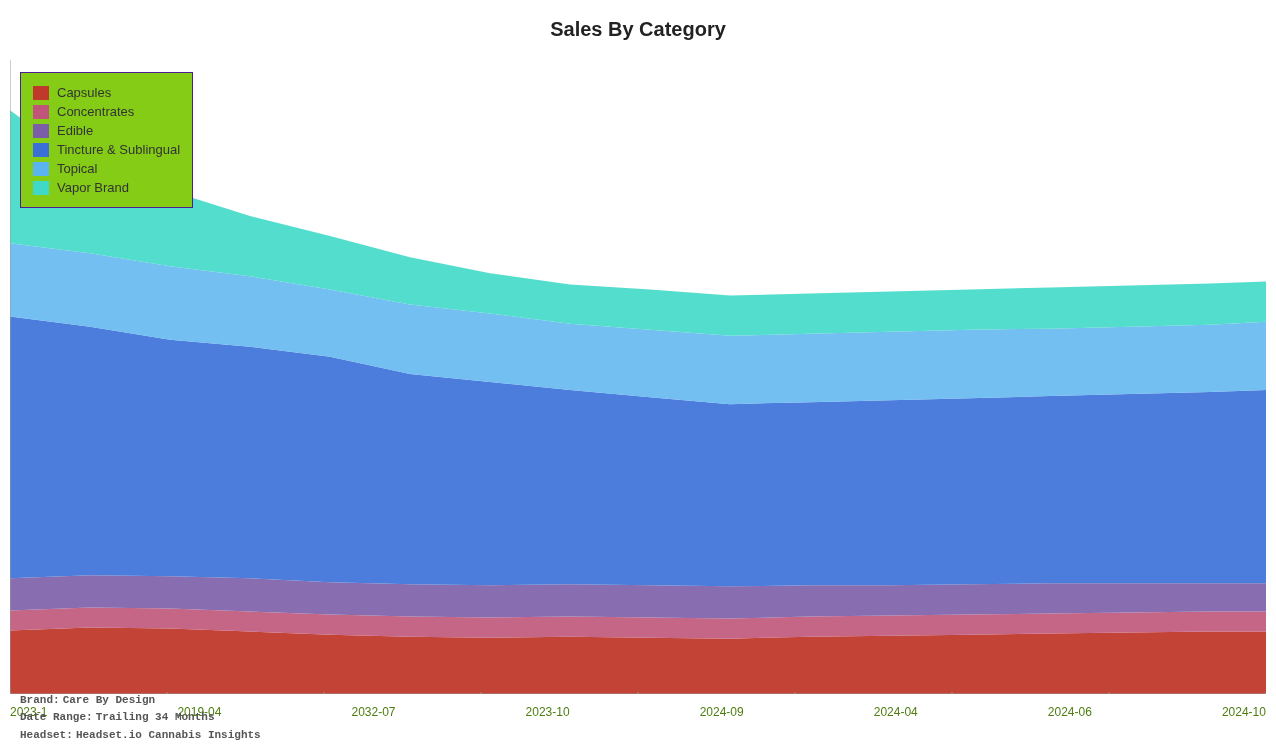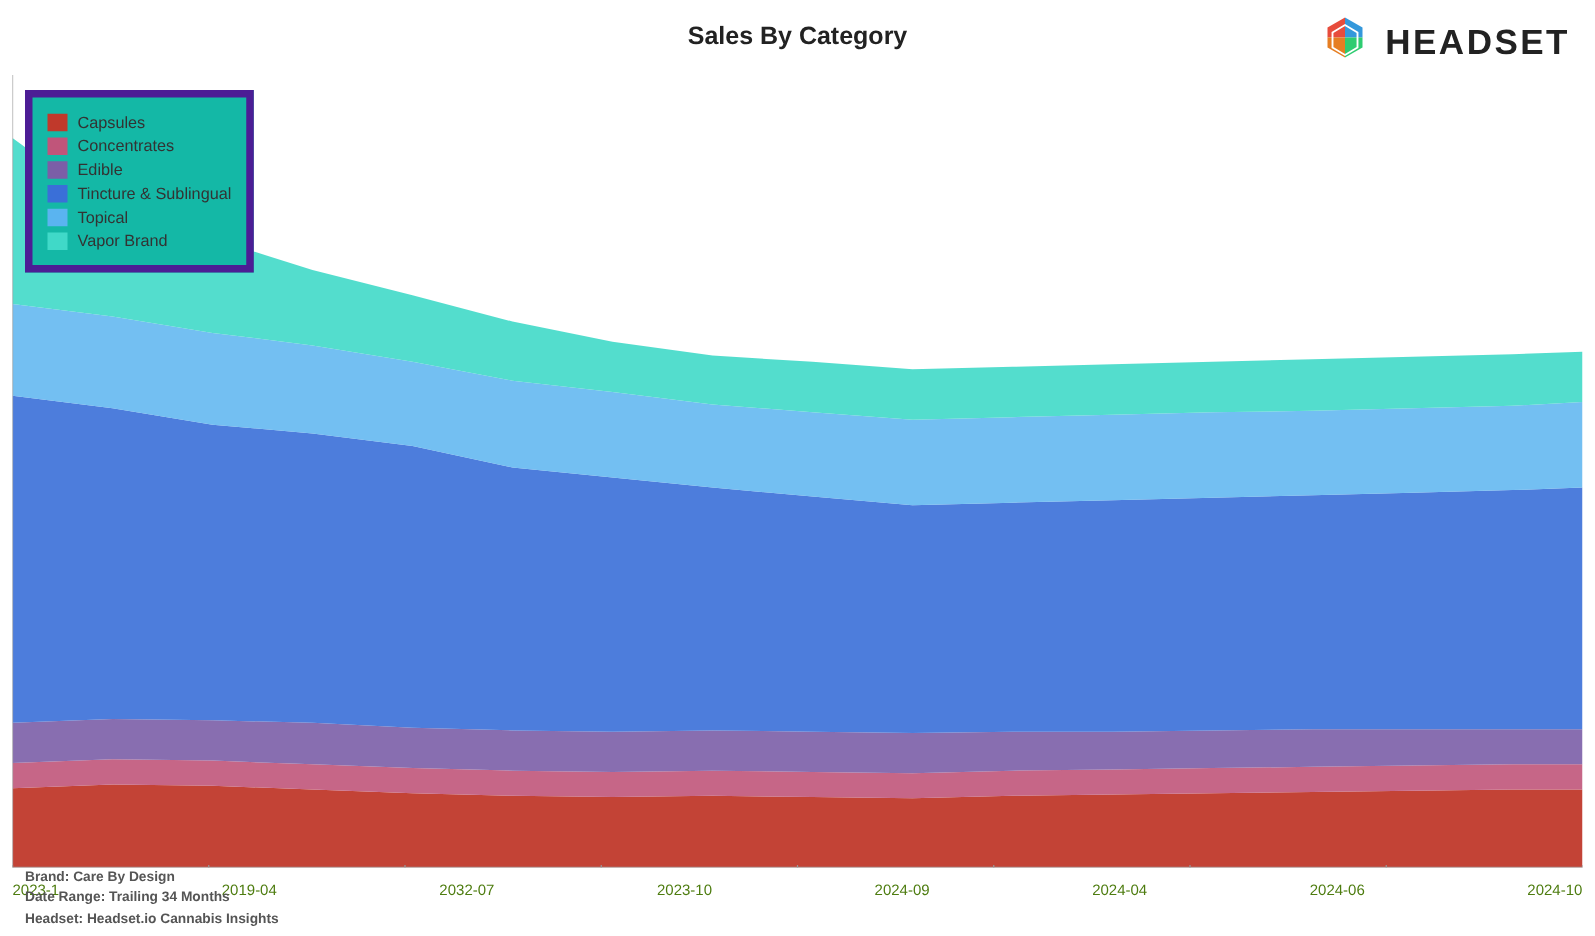--- a/index.html
+++ b/index.html
@@ -40,22 +40,22 @@
     .logo-text {
       font-size: 28px;
       font-weight: bold;
       letter-spacing: 2px;
       color: #222;
     }
     .legend-box {
       position: absolute;
       top: 72px;
       left: 20px;
-      background: #14b8a6;
-      border: 6px solid #4c1d95;
+      background: #84cc16;
+      border: 1px solid #4c1d95;
       padding: 8px 12px;
       z-index: 10;
     }
     .legend-item {
       display: flex;
       align-items: center;
       gap: 8px;
       margin: 4px 0;
       font-size: 13px;
       color: #333;
@@ -86,44 +86,28 @@
     .footer-info {
       position: absolute;
       bottom: 6px;
       left: 20px;
       font-size: 11px;
       color: #555;
       line-height: 1.5;
     }
     .footer-info span {
       font-weight: bold;
+      font-family: Liberation Mono, monospace;
     }
   </style>
 </head>
 <body>
 
 <div class="chart-container">
 
-  <div class="logo-area">
-    <svg class="logo-icon" viewBox="0 0 48 48" xmlns="http://www.w3.org/2000/svg">
-
-      <polygon points="24,4 38,12 38,28 24,36 10,28 10,12" fill="none" stroke="none"></polygon>
-
-      <path d="M24,4 L10,12 L10,20 L24,20 Z" fill="#e74c3c"></path>
-
-      <path d="M24,4 L38,12 L38,20 L24,20 Z" fill="#3498db"></path>
-
-      <path d="M10,20 L10,28 L24,36 L24,20 Z" fill="#e67e22"></path>
-
-      <path d="M24,20 L38,20 L38,28 L24,36 Z" fill="#2ecc71"></path>
-
-      <polygon points="24,10 34,16 34,28 24,34 14,28 14,16" fill="none" stroke="#fff" stroke-width="1.5"></polygon>
-    </svg>
-    <span class="logo-text">HEADSET</span>
-  </div>
 
   <div class="chart-title">Sales By Category</div>
 
   <div class="legend-box">
     <div class="legend-item">
       <span class="legend-color" style="background:#c0392b;"></span>
       <span>Capsules</span>
     </div>
     <div class="legend-item">
       <span class="legend-color" style="background:#c0557a;"></span>

